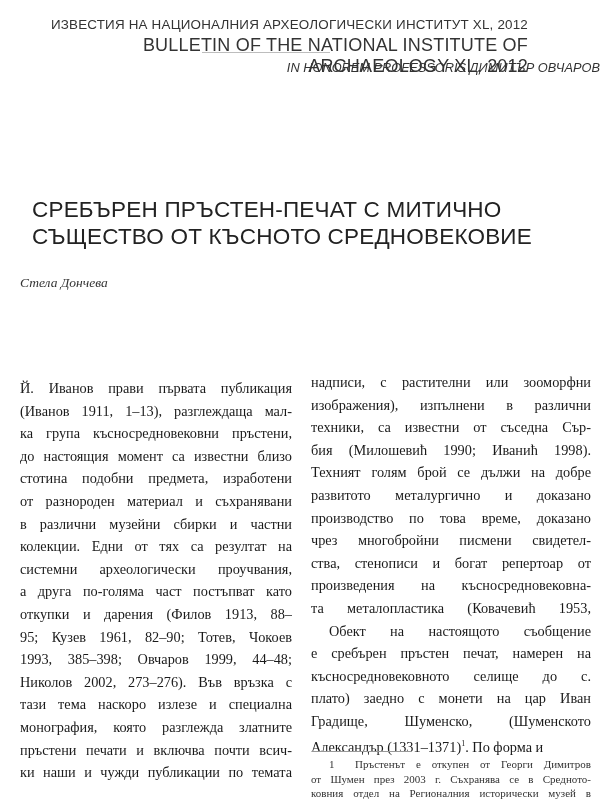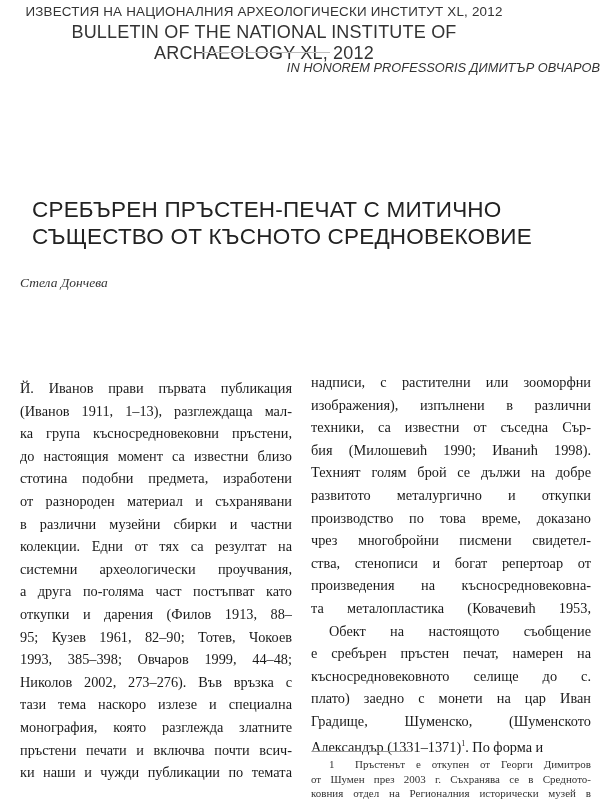--- a/index.html
+++ b/index.html
@@ -3,23 +3,23 @@
   <meta charset="utf-8">
   <style>
     html, body { margin: 0; padding: 0; }
     body {
       width: 600px; height: 800px; overflow: hidden;
       background: #ffffff; color: #1c1c1c;
       font-family: "Liberation Serif", "DejaVu Serif", serif;
       position: relative;
     }
     .hdr {
-      position: absolute; left: 0; width: 528px; text-align: center;
+      position: absolute; left: 0; width: 528px; text-align: right;
       font-family: "Liberation Sans", "DejaVu Sans", sans-serif;
-      color: #333; letter-spacing: 0.2px;
+      color: #333; letter-spacing: 0.2px; margin-top: 13px;
     }
     .hdr1 { top: 4px; font-size: 13.4px; }
     .hdr2 { top: 22px; font-size: 18px; }
     .sep {
       position: absolute; top: 52px; left: 202px; width: 128px; height: 1px;
       background: #bdbdbd;
     }
     .honorem {
       position: absolute; top: 60px; left: 0; width: 600px; text-align: right;
       font-family: "Liberation Sans", "DejaVu Sans", sans-serif;
@@ -93,21 +93,21 @@
   <span class="line">ки наши и чужди публикации по темата</span>
 
 </div>
 
 <div class="col col-right">
   <span class="line">надписи, с растителни или зооморфни</span>
   <span class="line">изображения), изпълнени в различни</span>
   <span class="line">техники, са известни от съседна Сър-</span>
   <span class="line">бия (Милошевић 1990; Иванић 1998).</span>
   <span class="line">Техният голям брой се дължи на добре</span>
-  <span class="line">развитото металургично и откупки</span>
+  <span class="line">развитото металургично и доказано</span>
   <span class="line">производство по това време, доказано</span>
   <span class="line">чрез многобройни писмени свидетел-</span>
   <span class="line">ства, стенописи и богат репертоар от</span>
   <span class="line">произведения на късносредновековна-</span>
   <span class="line">та металопластика (Ковачевић 1953,</span>
   <span class="line indent">Обект на настоящото съобщение</span>
   <span class="line">е сребърен пръстен печат, намерен на</span>
   <span class="line">късносредновековното селище до с.</span>
   <span class="line">плато) заедно с монети на цар Иван</span>
   <span class="line">Градище, Шуменско, (Шуменското</span>

